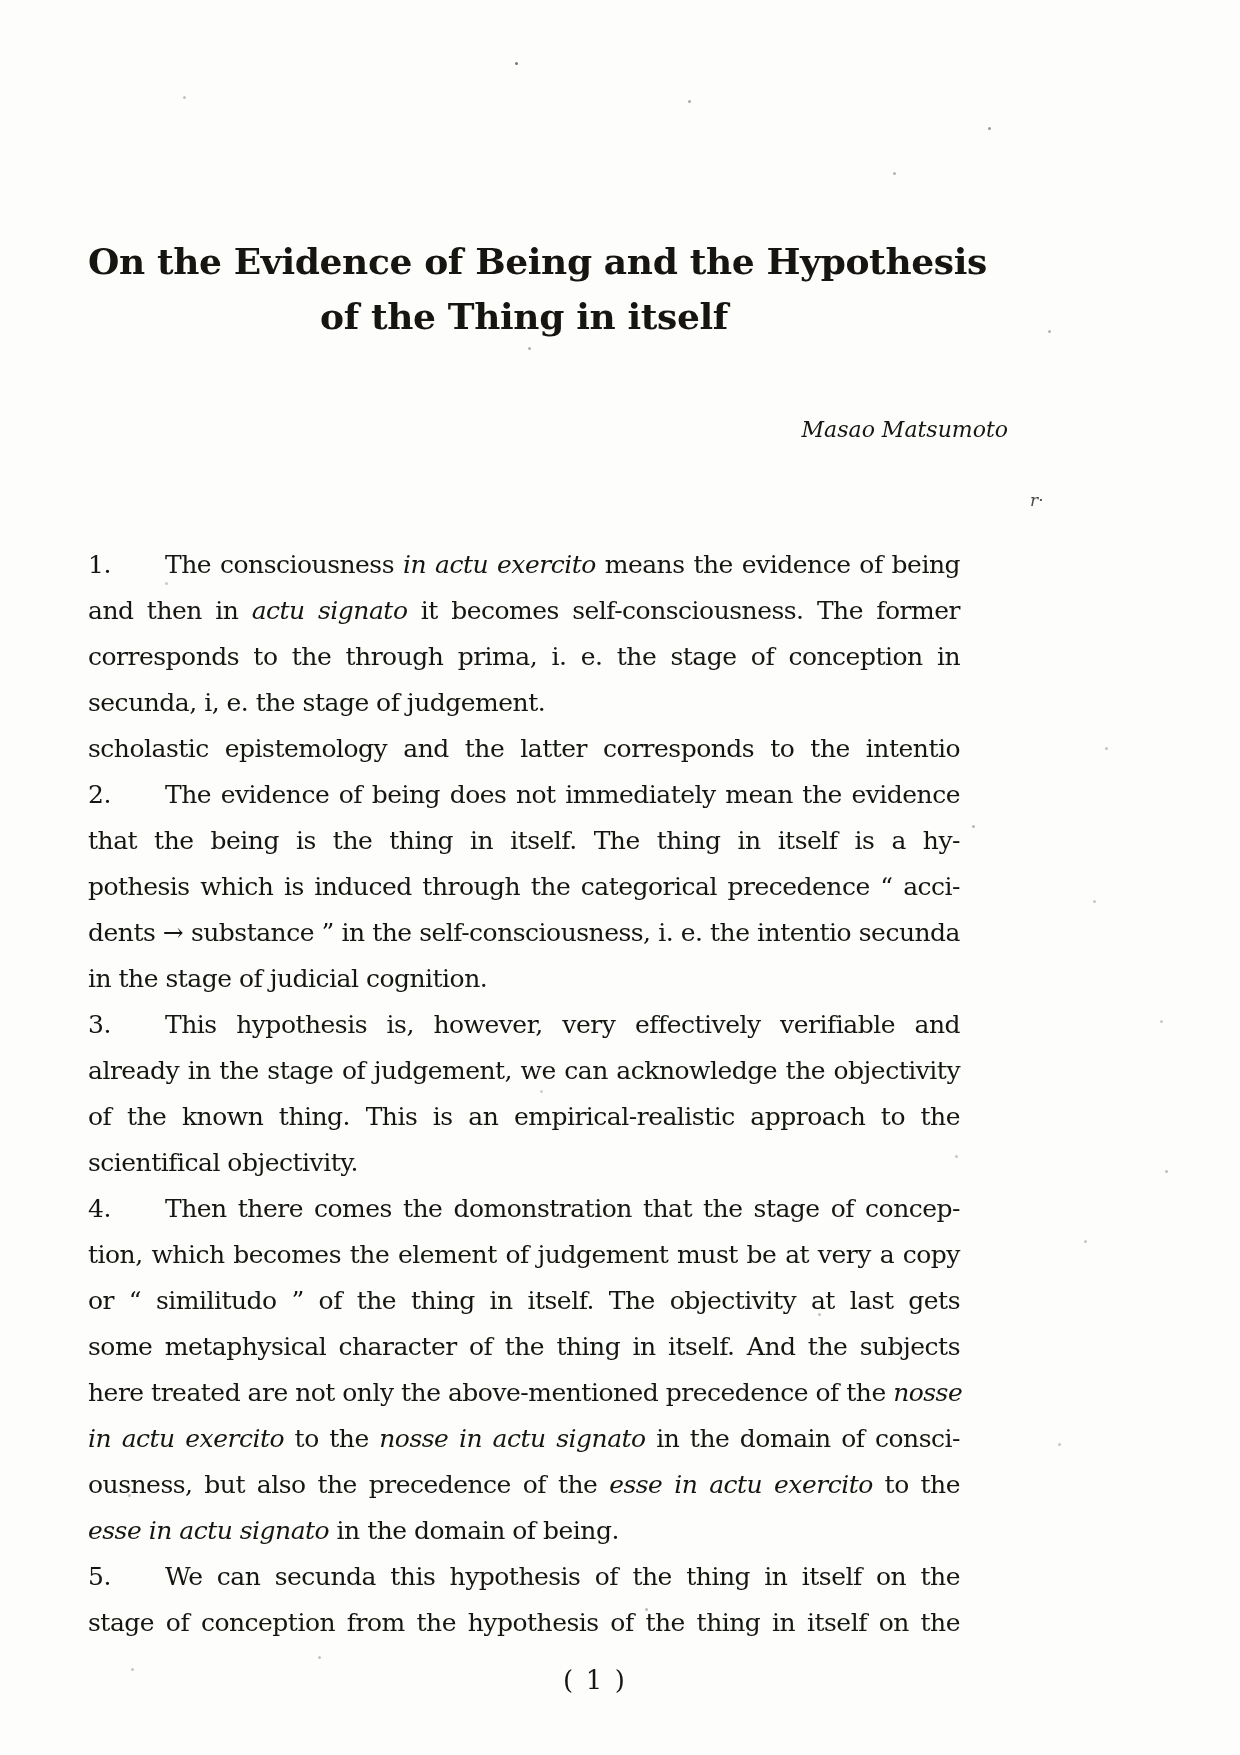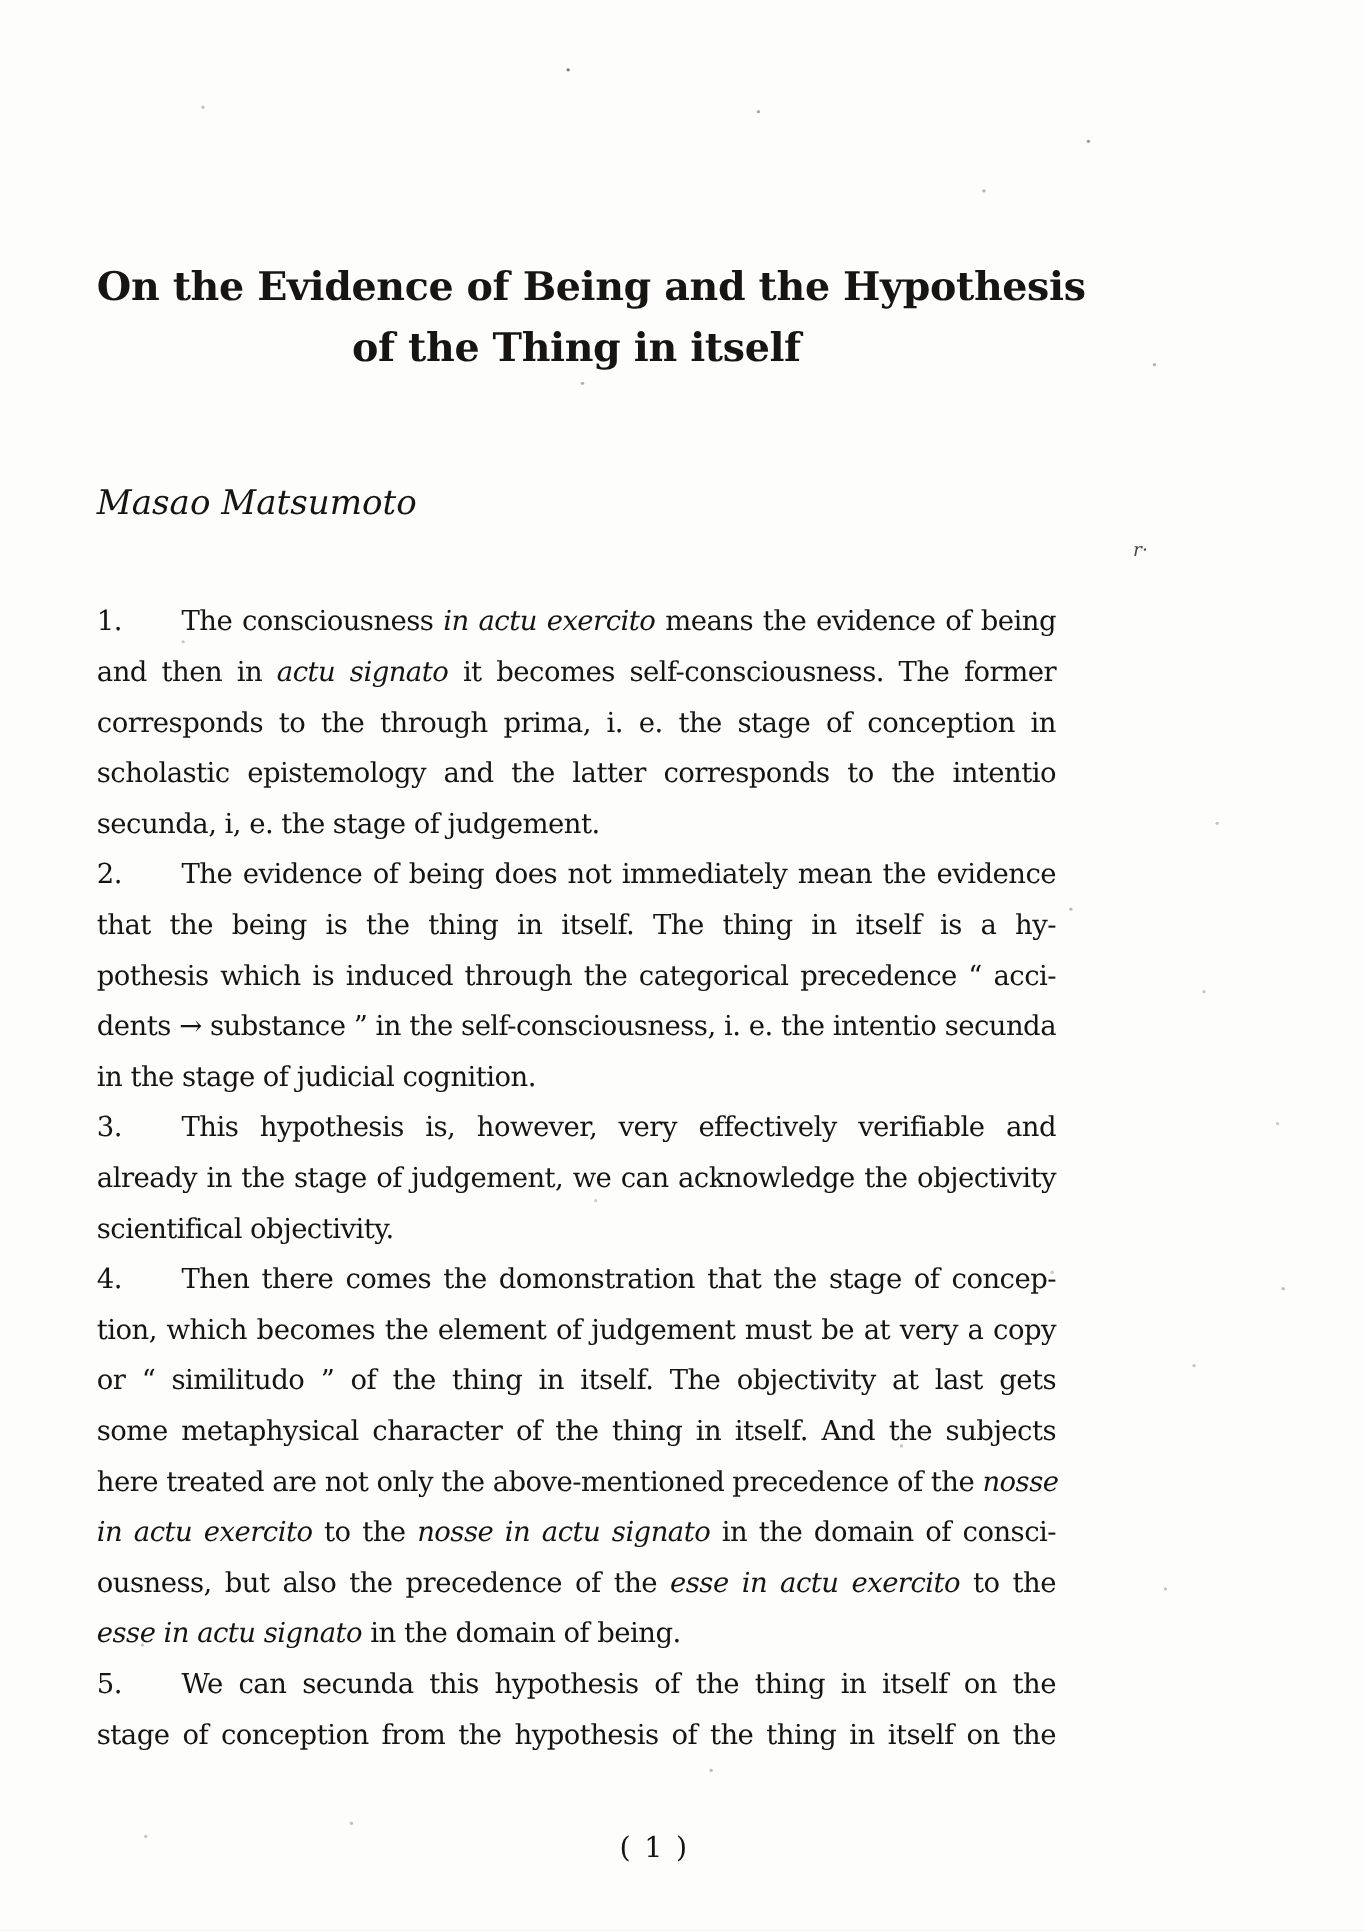--- a/index.html
+++ b/index.html
@@ -27,22 +27,22 @@
       540px 1090px 0 #cfcfcf, 1160px 1020px 0 #cacaca;
   }
   .title {
     position:absolute; left:88px; top:234px; width:872px;
     margin:0; text-align:center;
     font-size:36px; font-weight:bold; line-height:55px;
     letter-spacing:-0.01em;
   }
   .title .tl { display:block; white-space:nowrap; }
   .author {
-    position:absolute; left:88px; top:435px; width:920px;
-    font-style:italic; font-size:31px; line-height:44px;
+    position:absolute; left:88px; top:408px; width:920px;
+    text-align:right; font-style:italic; font-size:22px; line-height:44px;
     white-space:nowrap;
   }
   .artifact {
     position:absolute; left:1030px; top:490px;
     font-style:italic; font-size:17px; color:#4a4a4a;
   }
   .body {
     position:absolute; left:88px; top:542px; width:872px;
     font-size:25px; letter-spacing:-0.02em;
   }
@@ -73,33 +73,34 @@
 
   <div class="author">Masao Matsumoto</div>
 
   <div class="artifact">r·</div>
 
   <div class="body" id="doc-body">
       <div class="para">
         <div class="line jl"><span class="pnum">1.</span><span>The consciousness </span><span class="it">in actu exercito</span><span> means the evidence of being</span></div>
         <div class="line jl"><span>and then in </span><span class="it">actu signato</span><span> it becomes self-consciousness. The former</span></div>
         <div class="line jl"><span>corresponds to the through prima, i. e. the stage of conception in</span></div>
+        <div class="line"><span>secunda, i, e. the stage of judgement.</span></div>
         <div class="line jl"><span>scholastic epistemology and the latter corresponds to the intentio</span></div>
-        <div class="line"><span>secunda, i, e. the stage of judgement.</span></div>
       </div>
       <div class="para">
         <div class="line jl"><span class="pnum">2.</span><span>The evidence of being does not immediately mean the evidence</span></div>
         <div class="line jl"><span>that the being is the thing in itself. The thing in itself is a hy-</span></div>
         <div class="line jl"><span>pothesis which is induced through the categorical precedence “ acci-</span></div>
         <div class="line jl"><span>dents → substance ” in the self-consciousness, i. e. the intentio secunda</span></div>
         <div class="line"><span>in the stage of judicial cognition.</span></div>
       </div>
       <div class="para">
         <div class="line jl"><span class="pnum">3.</span><span>This hypothesis is, however, very effectively verifiable and</span></div>
         <div class="line jl"><span>already in the stage of judgement, we can acknowledge the objectivity</span></div>
+        <div class="line jl"><span>of the known thing. This is an empirical-realistic approach to the</span></div>
         <div class="line"><span>scientifical objectivity.</span></div>
       </div>
       <div class="para">
         <div class="line jl"><span class="pnum">4.</span><span>Then there comes the domonstration that the stage of concep-</span></div>
         <div class="line jl"><span>tion, which becomes the element of judgement must be at very a copy</span></div>
         <div class="line jl"><span>or “ similitudo ” of the thing in itself. The objectivity at last gets</span></div>
         <div class="line jl"><span>some metaphysical character of the thing in itself. And the subjects</span></div>
         <div class="line jl"><span>here treated are not only the above-mentioned precedence of the </span><span class="it">nosse</span></div>
         <div class="line jl"><span class="it">in actu exercito</span><span> to the </span><span class="it">nosse in actu signato</span><span> in the domain of consci-</span></div>
         <div class="line jl"><span>ousness, but also the precedence of the </span><span class="it">esse in actu exercito</span><span> to the</span></div>

